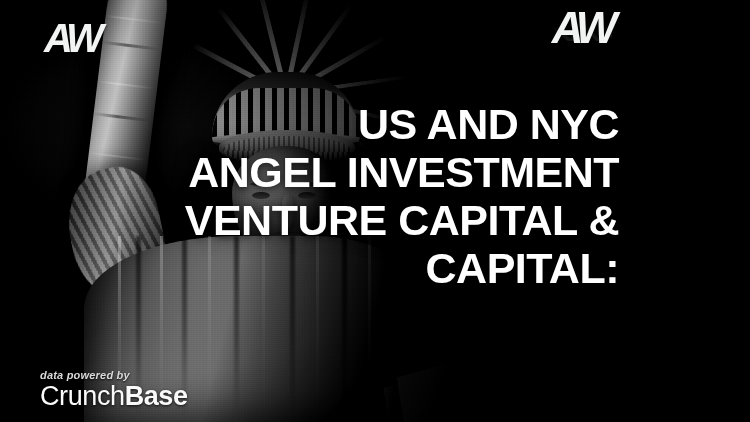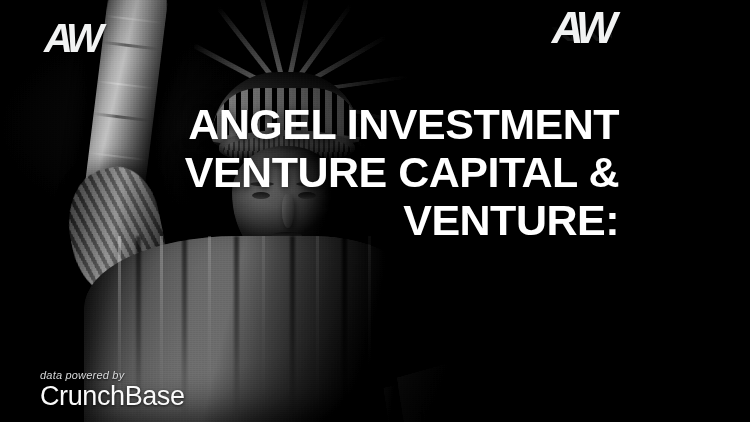--- a/index.html
+++ b/index.html
@@ -326,35 +326,35 @@
     position: absolute;
     left: 40px; bottom: 12px;
     z-index: 6;
   }
   #data-credit-label {
     display: block;
     color: #d8d9da;
     font-family: "Liberation Sans", sans-serif;
     font-style: italic;
     font-size: 11px;
-    font-weight: 400;
+    font-weight: 700;
     letter-spacing: .2px;
     margin-bottom: 2px;
     text-shadow: 0 1px 2px rgba(0,0,0,.8);
   }
   #crunchbase-wordmark {
     font-family: "Liberation Sans", sans-serif;
     font-size: 27px;
     line-height: 1;
     color: #fafafa;
     letter-spacing: -.4px;
     text-shadow: 0 1px 3px rgba(0,0,0,.8);
   }
   #crunchbase-wordmark .cb-light { font-weight: 400; margin-top: 45px; }
-  #crunchbase-wordmark .cb-bold  { font-weight: 400; }
+  #crunchbase-wordmark .cb-bold  { font-weight: 700; }
 
   
   #image-credit {
     position: absolute;
     right: 16px; bottom: 12px;
     color: #e6e7e7;
     font-family: "Liberation Sans", sans-serif;
     font-style: italic;
     font-size: 11.5px;
     font-weight: 600;
@@ -442,23 +442,24 @@
   <div id="brand-lockup">
     <span class="aw-mark">AW</span>
   </div>
 
   <div id="brand-badge">
     <span class="aw-mark">AW</span>
     <span class="reflection">AW</span>
   </div>
 
   <div id="headline">
+    <span class="hl-line">US AND NYC</span>
     <span class="hl-line">ANGEL INVESTMENT</span>
     <span class="hl-line">VENTURE CAPITAL &amp;</span>
-    <span class="hl-line">VENTURE:</span>
+    <span class="hl-line">CAPITAL:</span>
   </div>
 
   <div id="data-credit">
     <span id="data-credit-label">data powered by</span>
     <span id="crunchbase-wordmark">
       <span class="cb-light">Crunch</span><span class="cb-bold">Base</span>
     </span>
   </div>
 
 

